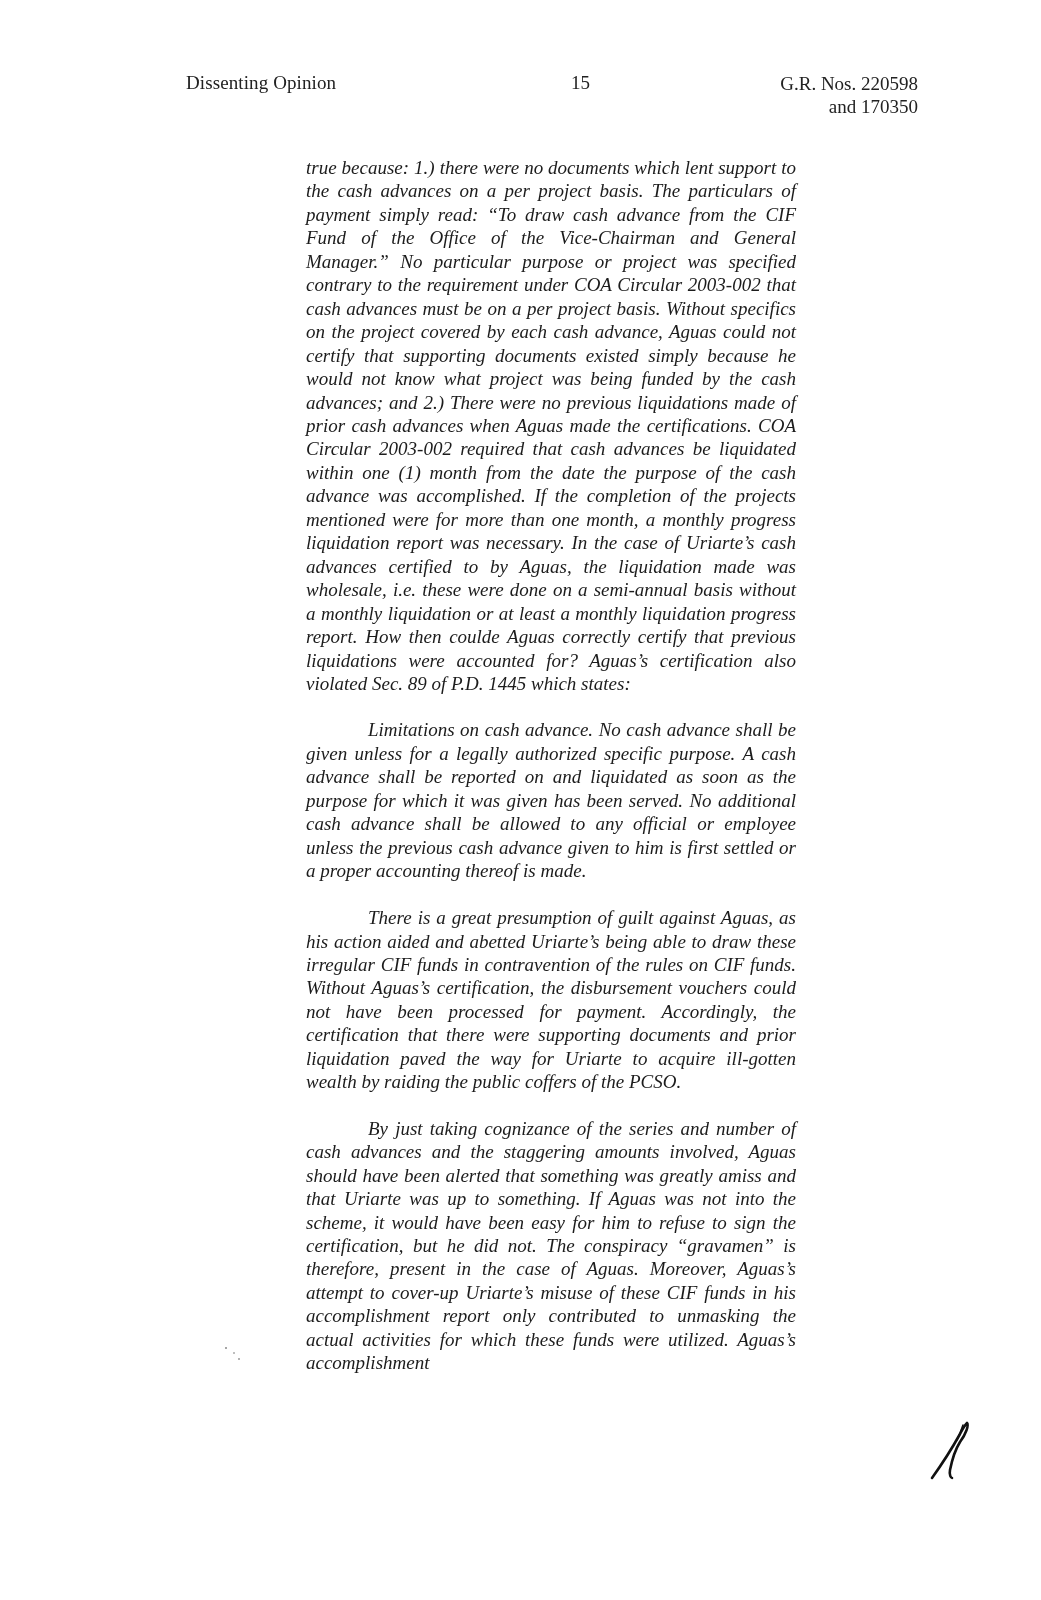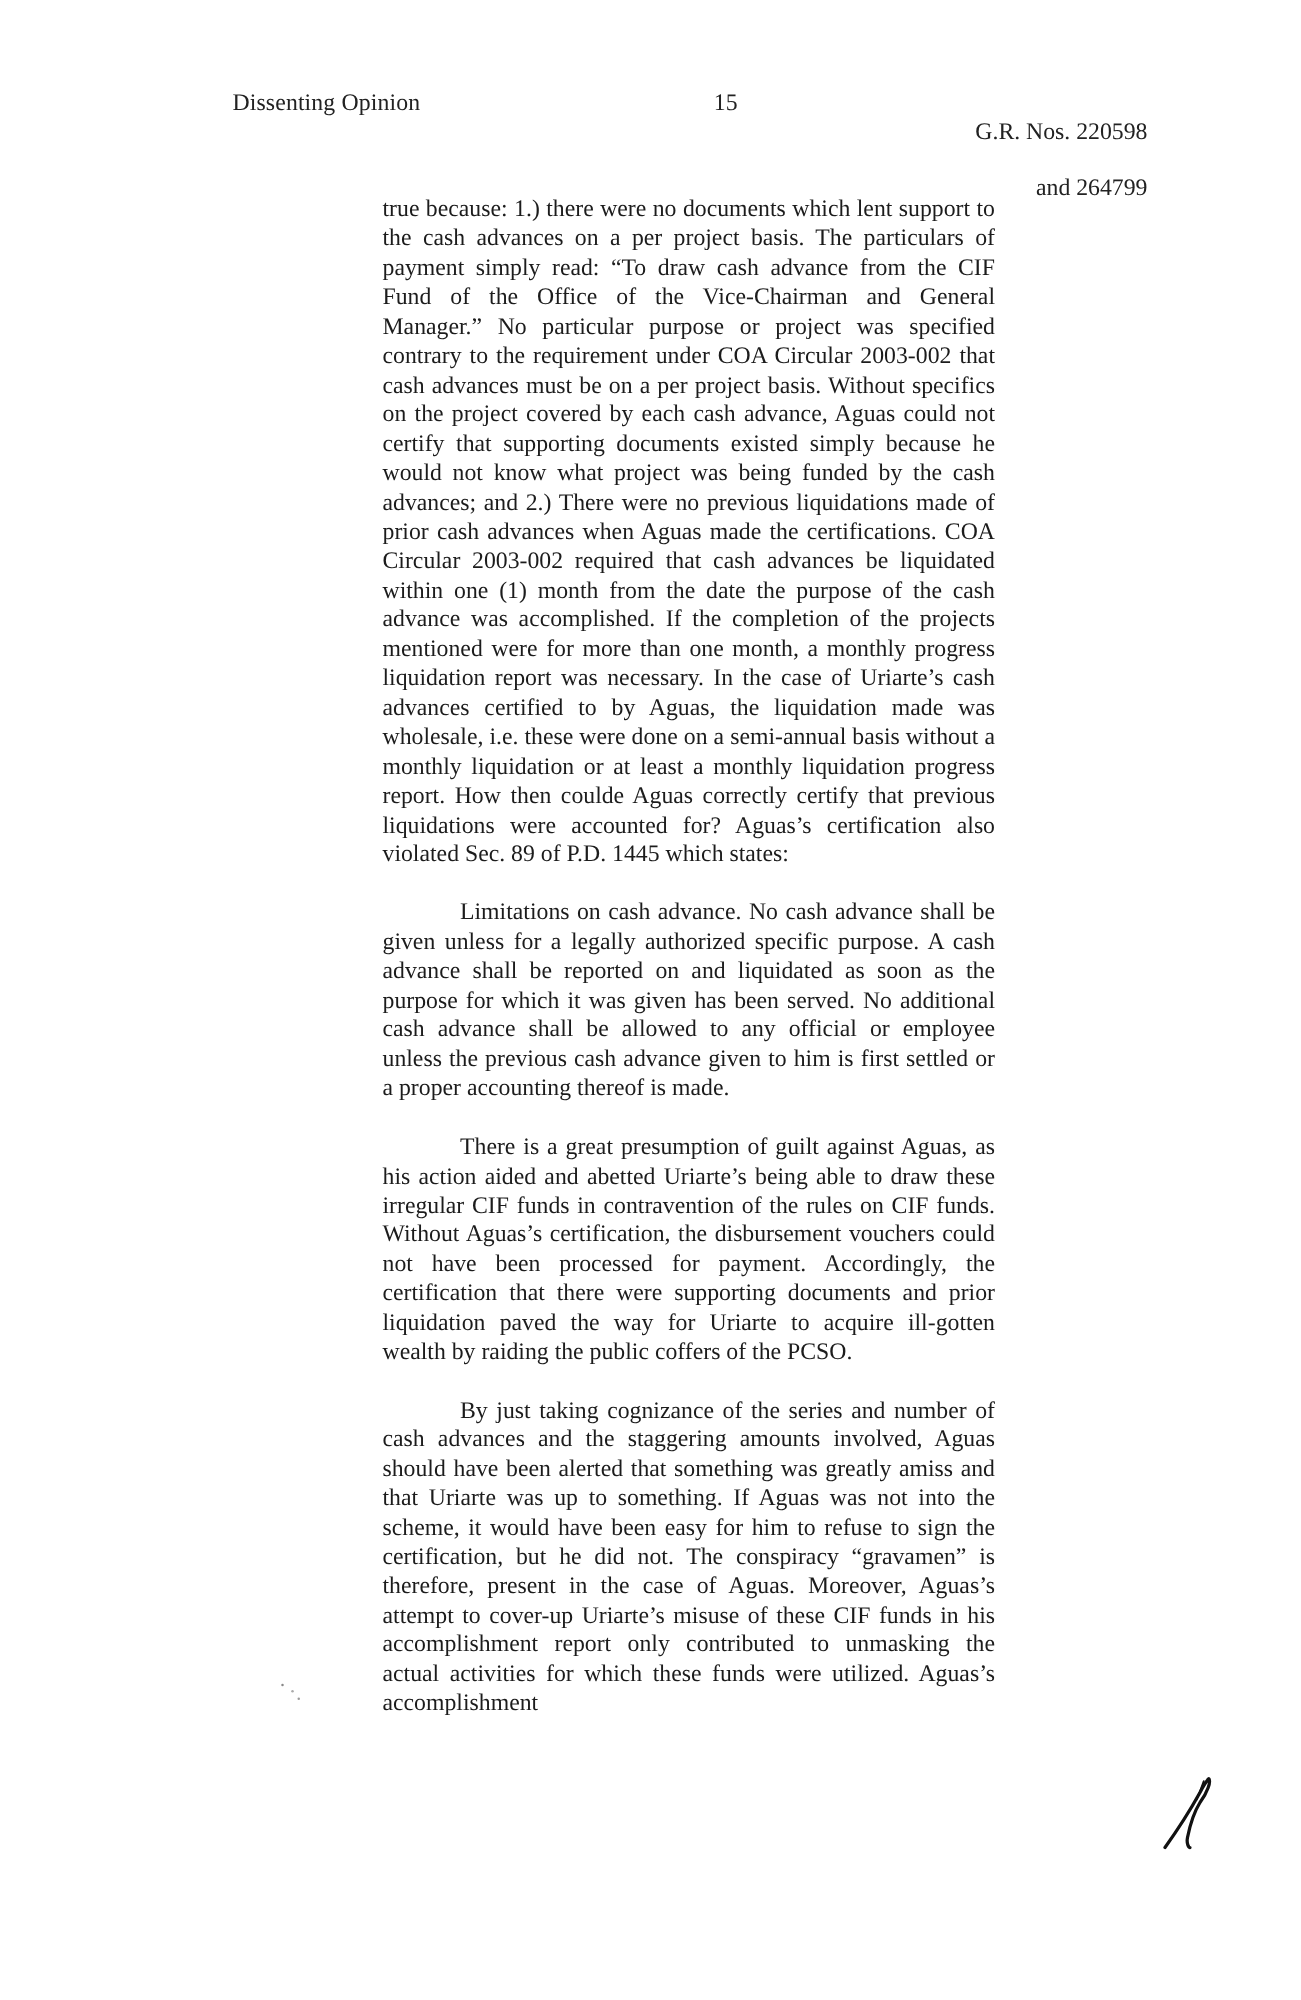--- a/index.html
+++ b/index.html
@@ -40,36 +40,37 @@
   }
   .header-right {
     position: absolute;
     right: 123px;
     top: 72px;
     font-size: 19px;
     text-align: right;
     line-height: 23px;
     color: #222;
   }
-  .header-right span { display: block; margin-top: 22px; }
+  .header-right span { display: block; }
 
   .body-col {
     position: absolute;
     left: 306px;
     top: 156px;
     width: 490px;
     font-size: 19px;
     line-height: 23.45px;
     color: #1c1c1c;
   }
   .para {
     margin: 0 0 23px 0;
     text-align: justify;
     text-justify: inter-word;
     hyphens: none;
+    font-style: italic;
   }
   .para.indent { text-indent: 62px; }
   .para.quote { text-indent: 62px; margin-bottom: 23.5px; }
 
   .signature {
     position: absolute;
     left: 930px;
     top: 1420px;
     width: 44px;
     height: 62px;
@@ -83,21 +84,21 @@
 </style>
 </head>
 <body>
 
 <div class="page">
 
   <div class="header-left">Dissenting Opinion</div>
   <div class="header-center">15</div>
   <div class="header-right">
     <span>G.R. Nos. 220598</span>
-    <span>and 264799</span>
+    <span>and 170350</span>
   </div>
 
   <div class="body-col">
     <p class="para">true because: 1.) there were no documents which lent support to the cash advances on a per project basis.  The particulars of payment simply read: “To draw cash advance from the CIF Fund of the Office of the Vice-Chairman and General Manager.”  No particular purpose or project was specified contrary to the requirement under COA Circular 2003-002 that cash advances must be on a per project basis. Without specifics on the project covered by each cash advance, Aguas could not certify that supporting documents existed simply because he would not know what project was being funded by the cash advances; and 2.) There were no previous liquidations made of prior cash advances when Aguas made the certifications. COA Circular 2003-002 required that cash advances be liquidated within one (1) month from the date the purpose of the cash advance was accomplished. If the completion of the projects mentioned were for more than one month, a monthly progress liquidation report was necessary.  In the case of Uriarte’s cash advances certified to by Aguas, the liquidation made was wholesale, i.e. these were done on a semi-annual basis without a monthly liquidation or at least a monthly liquidation progress report.  How then coulde Aguas correctly certify that previous liquidations were accounted for? Aguas’s certification also violated Sec. 89 of P.D. 1445 which states:</p>
     <p class="para quote">Limitations on cash advance.  No cash advance shall be given unless for a legally authorized specific purpose.  A cash advance shall be reported on and liquidated as soon as the purpose for which it was given has been served.  No additional cash advance shall be allowed to any official or employee unless the previous cash advance given to him is first settled or a proper accounting thereof is made.</p>
     <p class="para indent">There is a great presumption of guilt against Aguas, as his action aided and abetted Uriarte’s being able to draw these irregular CIF funds in contravention of the rules on CIF funds.  Without Aguas’s certification, the disbursement vouchers could not have been processed for payment. Accordingly, the certification that there were supporting documents and prior liquidation paved the way for Uriarte to acquire ill-gotten wealth by raiding the public coffers of the PCSO.</p>
     <p class="para indent">By just taking cognizance of the series and number of cash advances and the staggering amounts involved, Aguas should have been alerted that something was greatly amiss and that Uriarte was up to something.  If Aguas was not into the scheme, it would have been easy for him to refuse to sign the certification, but he did not.  The conspiracy “gravamen” is therefore, present in the case of Aguas.  Moreover, Aguas’s attempt to cover-up Uriarte’s misuse of these CIF funds in his accomplishment report only contributed to unmasking the actual activities for which these funds were utilized.  Aguas’s accomplishment</p>
   </div>
 
   <span class="scan-mark" style="left:225px; top:1347px; width:2px; height:2px;"></span>

